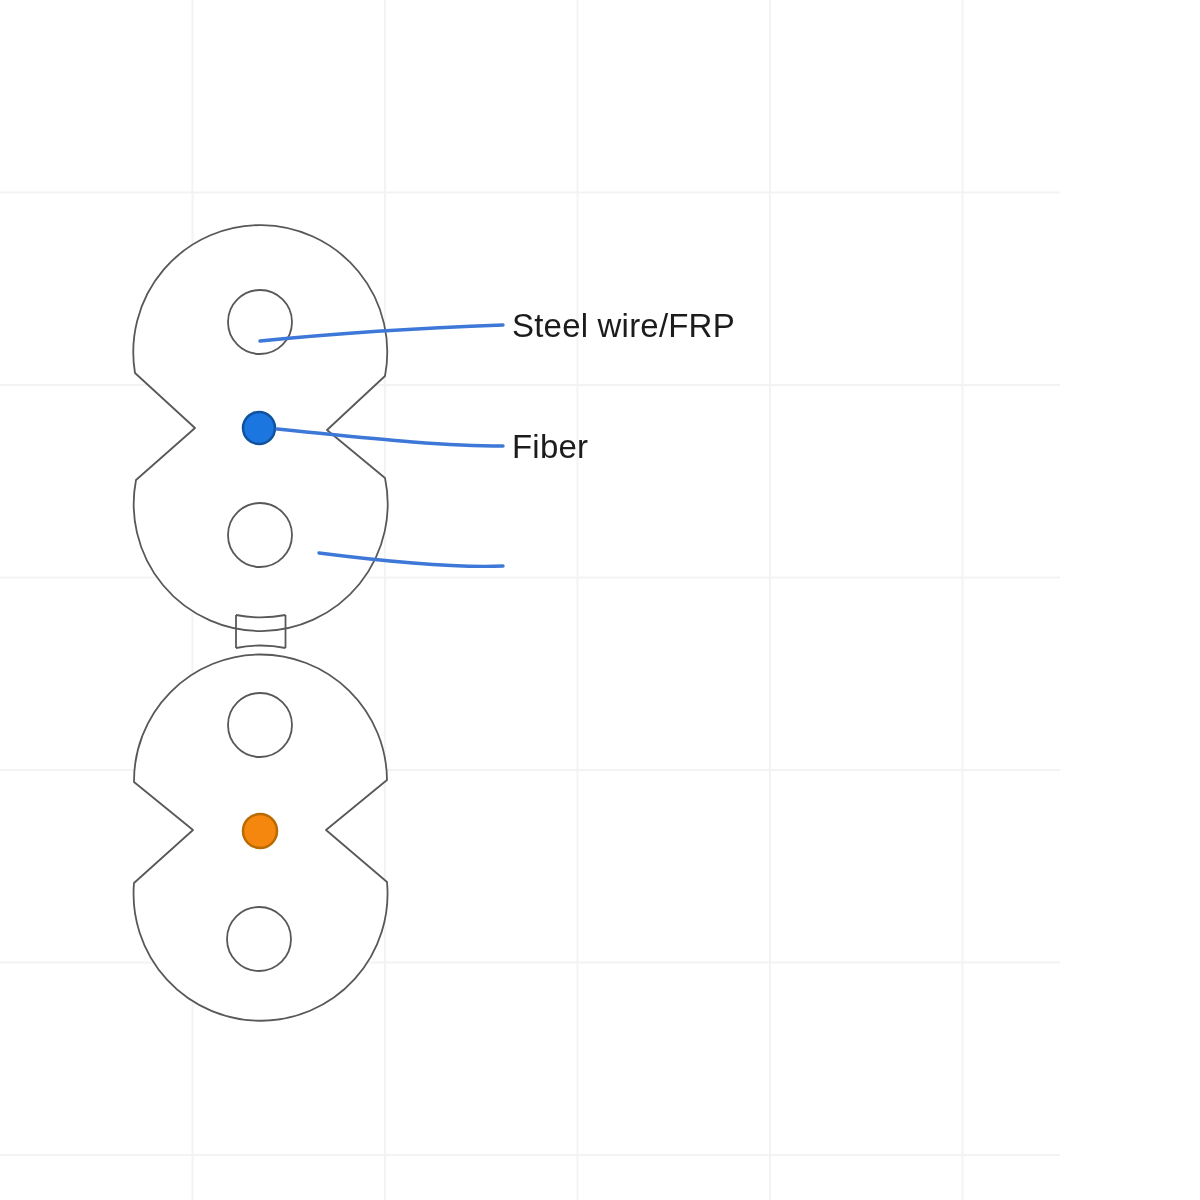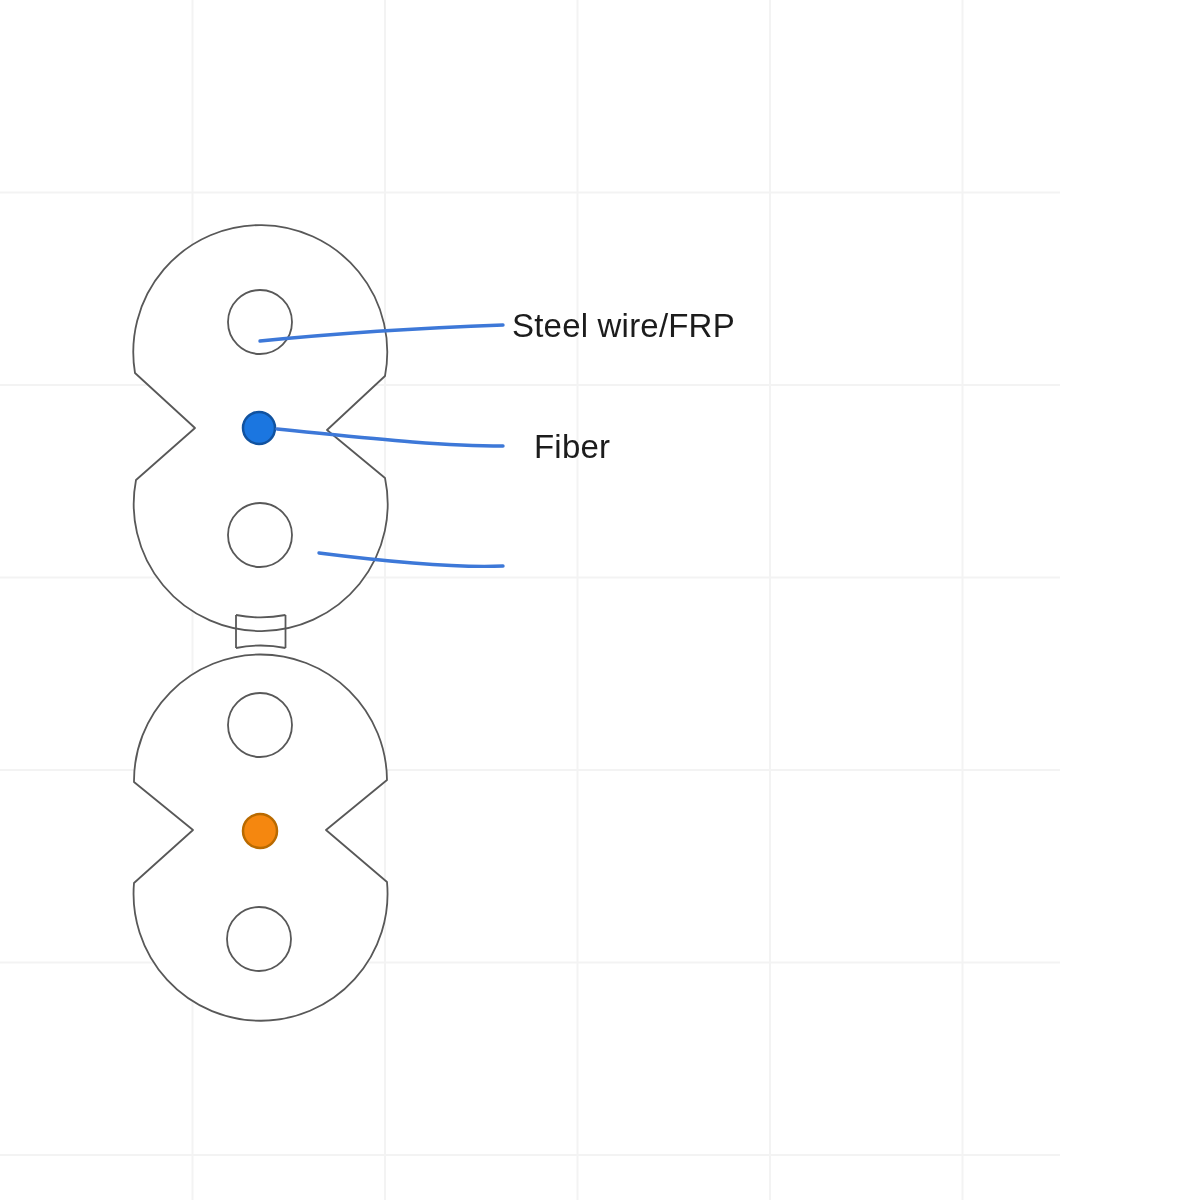--- a/index.html
+++ b/index.html
@@ -20,21 +20,21 @@
     position: absolute;
     left: 512px;
     height: 40px;
     line-height: 40px;
     font-size: 33px;
     color: #1c1c1c;
     white-space: nowrap;
     letter-spacing: 0.2px;
   }
   .label-steel { top: 306px; }
-  .label-fiber { top: 427px; margin-left: 22px; }
+  .label-fiber { top: 427px; }
   .label-lszh  { top: 548px; }
 </style>
 </head>
 <body>
 
 <div class="canvas">
 
   <svg class="diagram-svg" viewBox="0 0 1200 1200" xmlns="http://www.w3.org/2000/svg">
 
     <g stroke="#f3f3f3" stroke-width="2">

